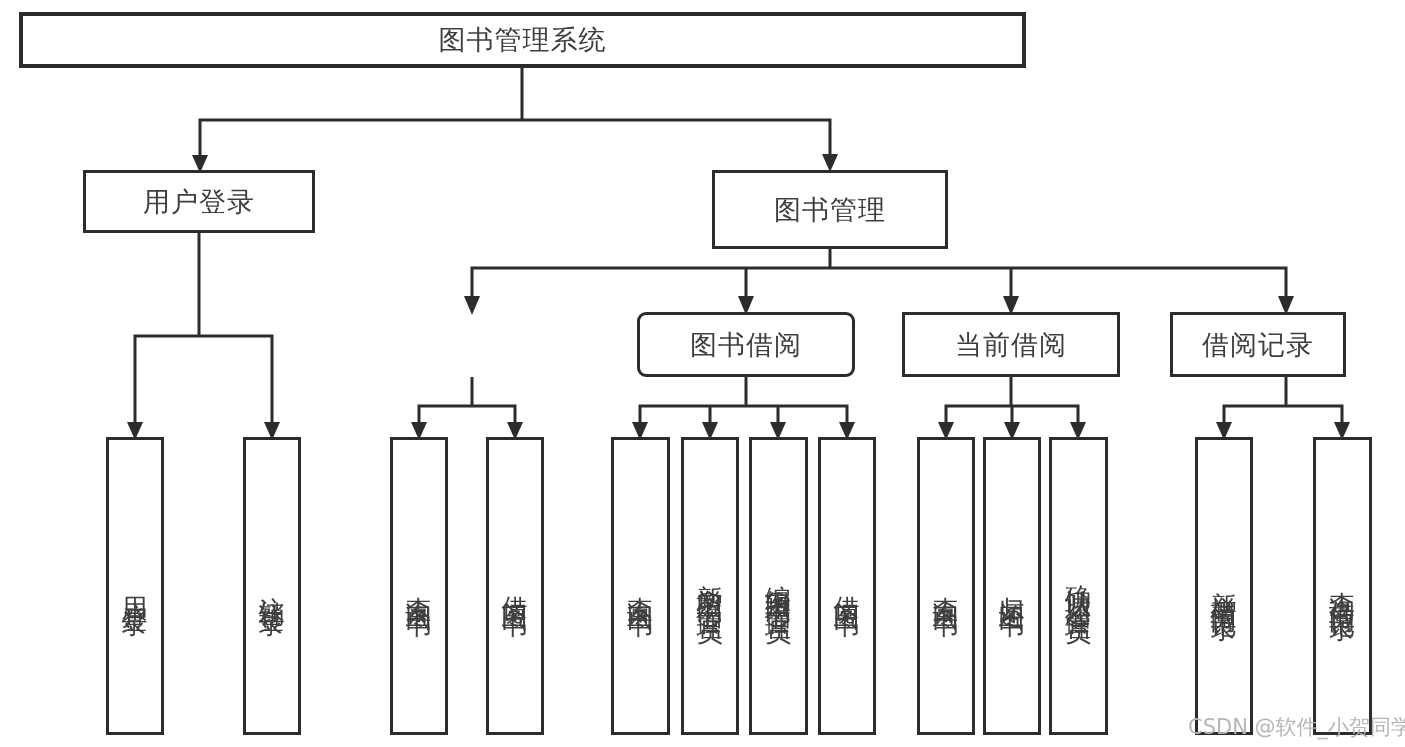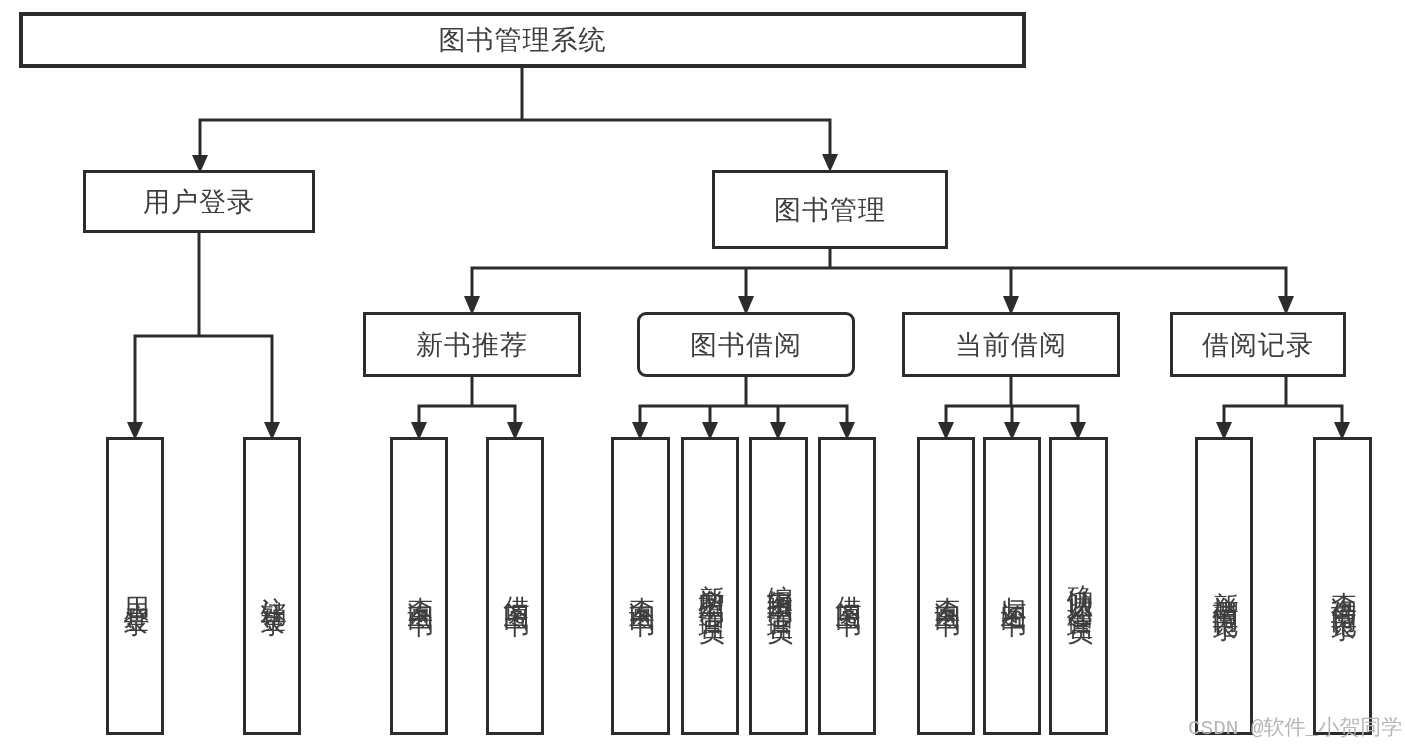--- a/index.html
+++ b/index.html
@@ -9,21 +9,20 @@
     --bg:#ffffff;
   }
   html,body{margin:0;padding:0;background:#fff;}
   body{font-family:"DejaVu Sans","Liberation Sans",sans-serif;}
   #canvas{
     position:relative;
     width:1405px;
     height:747px;
     background:var(--bg);
     overflow:hidden;
-    font-family:Liberation Mono, monospace;
   }
   #connectors{
     position:absolute;
     left:0;top:0;
     width:1405px;height:747px;
     z-index:1;
   }
   .box{
     position:absolute;
     box-sizing:border-box;
@@ -118,23 +117,20 @@
     <span>图书管理系统</span>
   </div>
 
   <div class="box h" style="left:83px;top:170px;width:232px;height:63px;">
     <span>用户登录</span>
   </div>
   <div class="box h" style="left:712px;top:170px;width:236px;height:79px;">
     <span>图书管理</span>
   </div>
 
-  <div class="box h" style="left:363px;top:312px;width:218px;height:65px;">
-    <span>新书推荐</span>
-  </div>
   <div class="box h" style="left:637px;top:312px;width:218px;height:65px;border-radius:9px;">
     <span>图书借阅</span>
   </div>
   <div class="box h" style="left:902px;top:312px;width:218px;height:65px;">
     <span>当前借阅</span>
   </div>
   <div class="box h" style="left:1170px;top:312px;width:176px;height:65px;">
     <span>借阅记录</span>
   </div>
 

